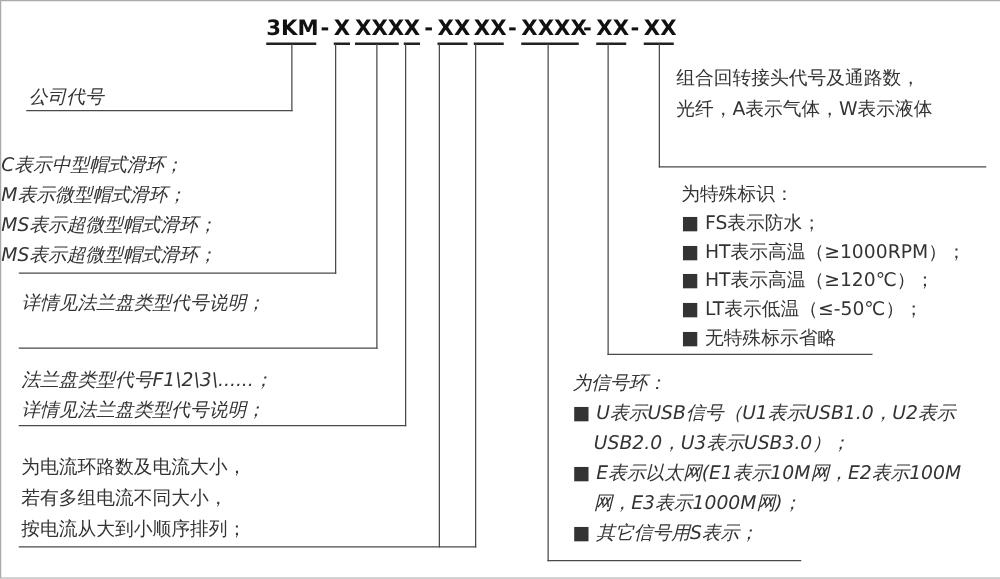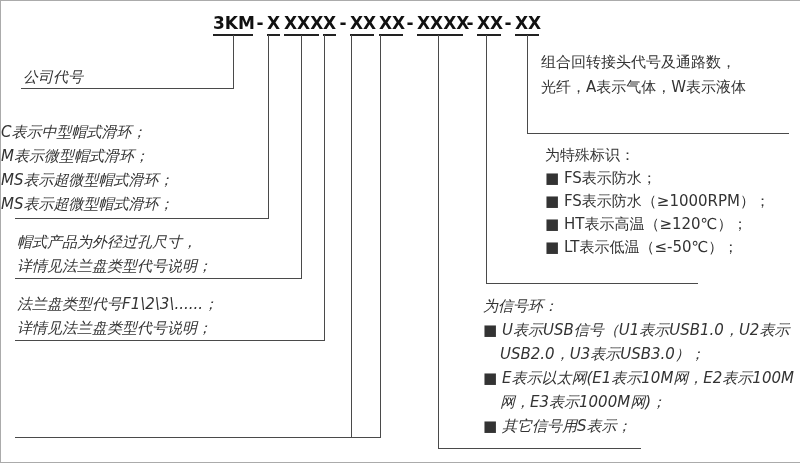--- a/index.html
+++ b/index.html
@@ -74,44 +74,49 @@
   </div>
 
   <div class="block lh24" style="left:0;top:119px">
     <div class="ln">C表示中型帽式滑环；</div>
     <div class="ln">M表示微型帽式滑环；</div>
     <div class="ln">MS表示超微型帽式滑环；</div>
     <div class="ln">MS表示超微型帽式滑环；</div>
   </div>
 
   <div class="block lh24" style="left:16px;top:229px">
-    <div class="ln">帽式产品为外径过孔尺寸，</div>
     <div class="ln">详情见法兰盘类型代号说明；</div>
   </div>
 
   <div class="block lh24" style="left:16px;top:291px">
     <div class="ln">法兰盘类型代号F1\2\3\......；</div>
     <div class="ln">详情见法兰盘类型代号说明；</div>
   </div>
 
+  <div class="block lh25" style="left:16px;top:360px">
+    <div class="ln">为电流环路数及电流大小，</div>
+    <div class="ln">若有多组电流不同大小，</div>
+    <div class="ln">按电流从大到小顺序排列；</div>
+  </div>
 
   <div class="block lh25" style="left:540px;top:49px">
     <div class="ln">组合回转接头代号及通路数，</div>
     <div class="ln">光纤，A表示气体，W表示液体</div>
   </div>
 
   <div class="block lh23" style="left:544px;top:143px">
     <div class="ln">为特殊标识：</div>
     <div class="ln">■ FS表示防水；</div>
-    <div class="ln">■ FS表示防水（≥1000RPM）；</div>
+    <div class="ln">■ HT表示高温（≥1000RPM）；</div>
     <div class="ln">■ HT表示高温（≥120℃）；</div>
     <div class="ln">■ LT表示低温（≤-50℃）；</div>
+    <div class="ln">■ 无特殊标示省略</div>
   </div>
 
-  <div class="block lh24" style="left:482px;top:293px">
+  <div class="block lh24" style="left:457px;top:293px">
     <div class="ln">为信号环：</div>
     <div class="ln">■ U表示USB信号（U1表示USB1.0，U2表示</div>
     <div class="ln indent">USB2.0，U3表示USB3.0）；</div>
     <div class="ln">■ E表示以太网(E1表示10M网，E2表示100M</div>
     <div class="ln indent">网，E3表示1000M网)；</div>
     <div class="ln">■ 其它信号用S表示；</div>
   </div>
 
 </div>
 

